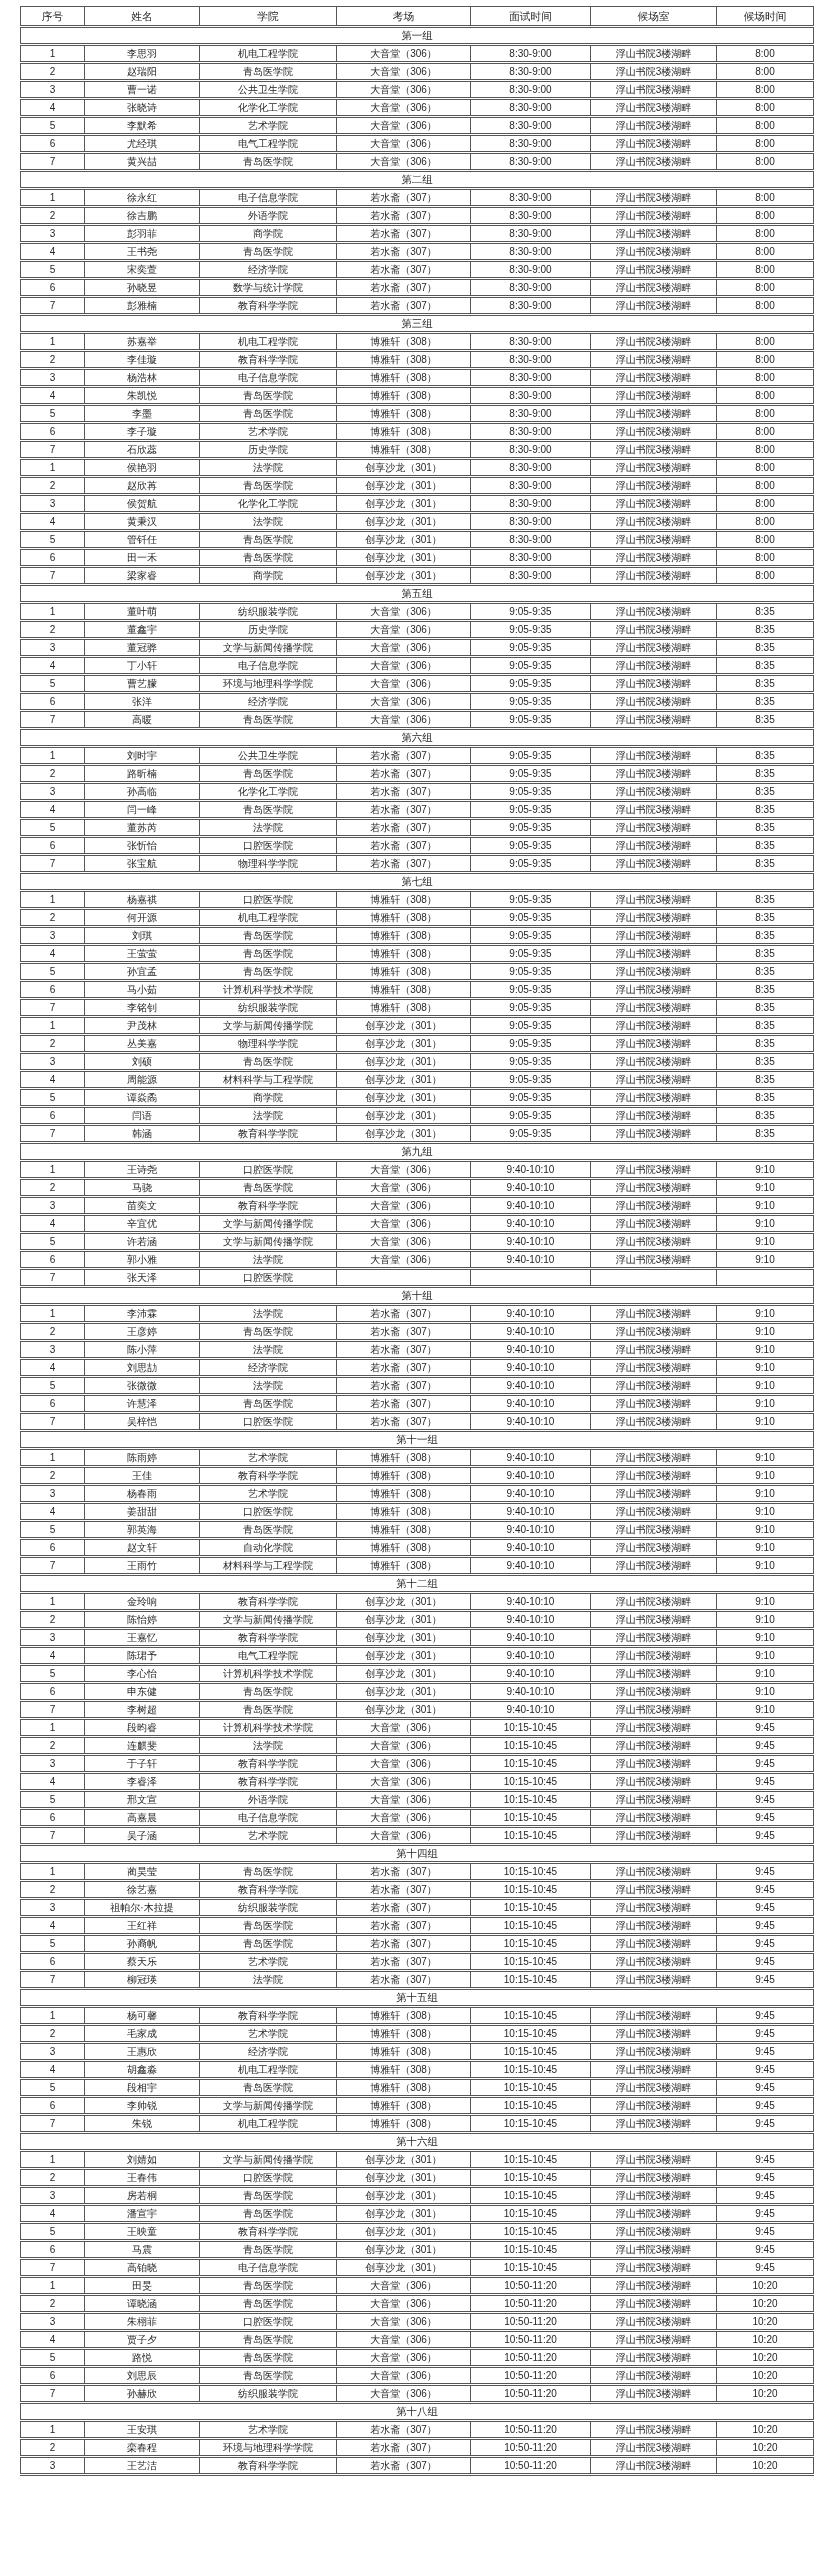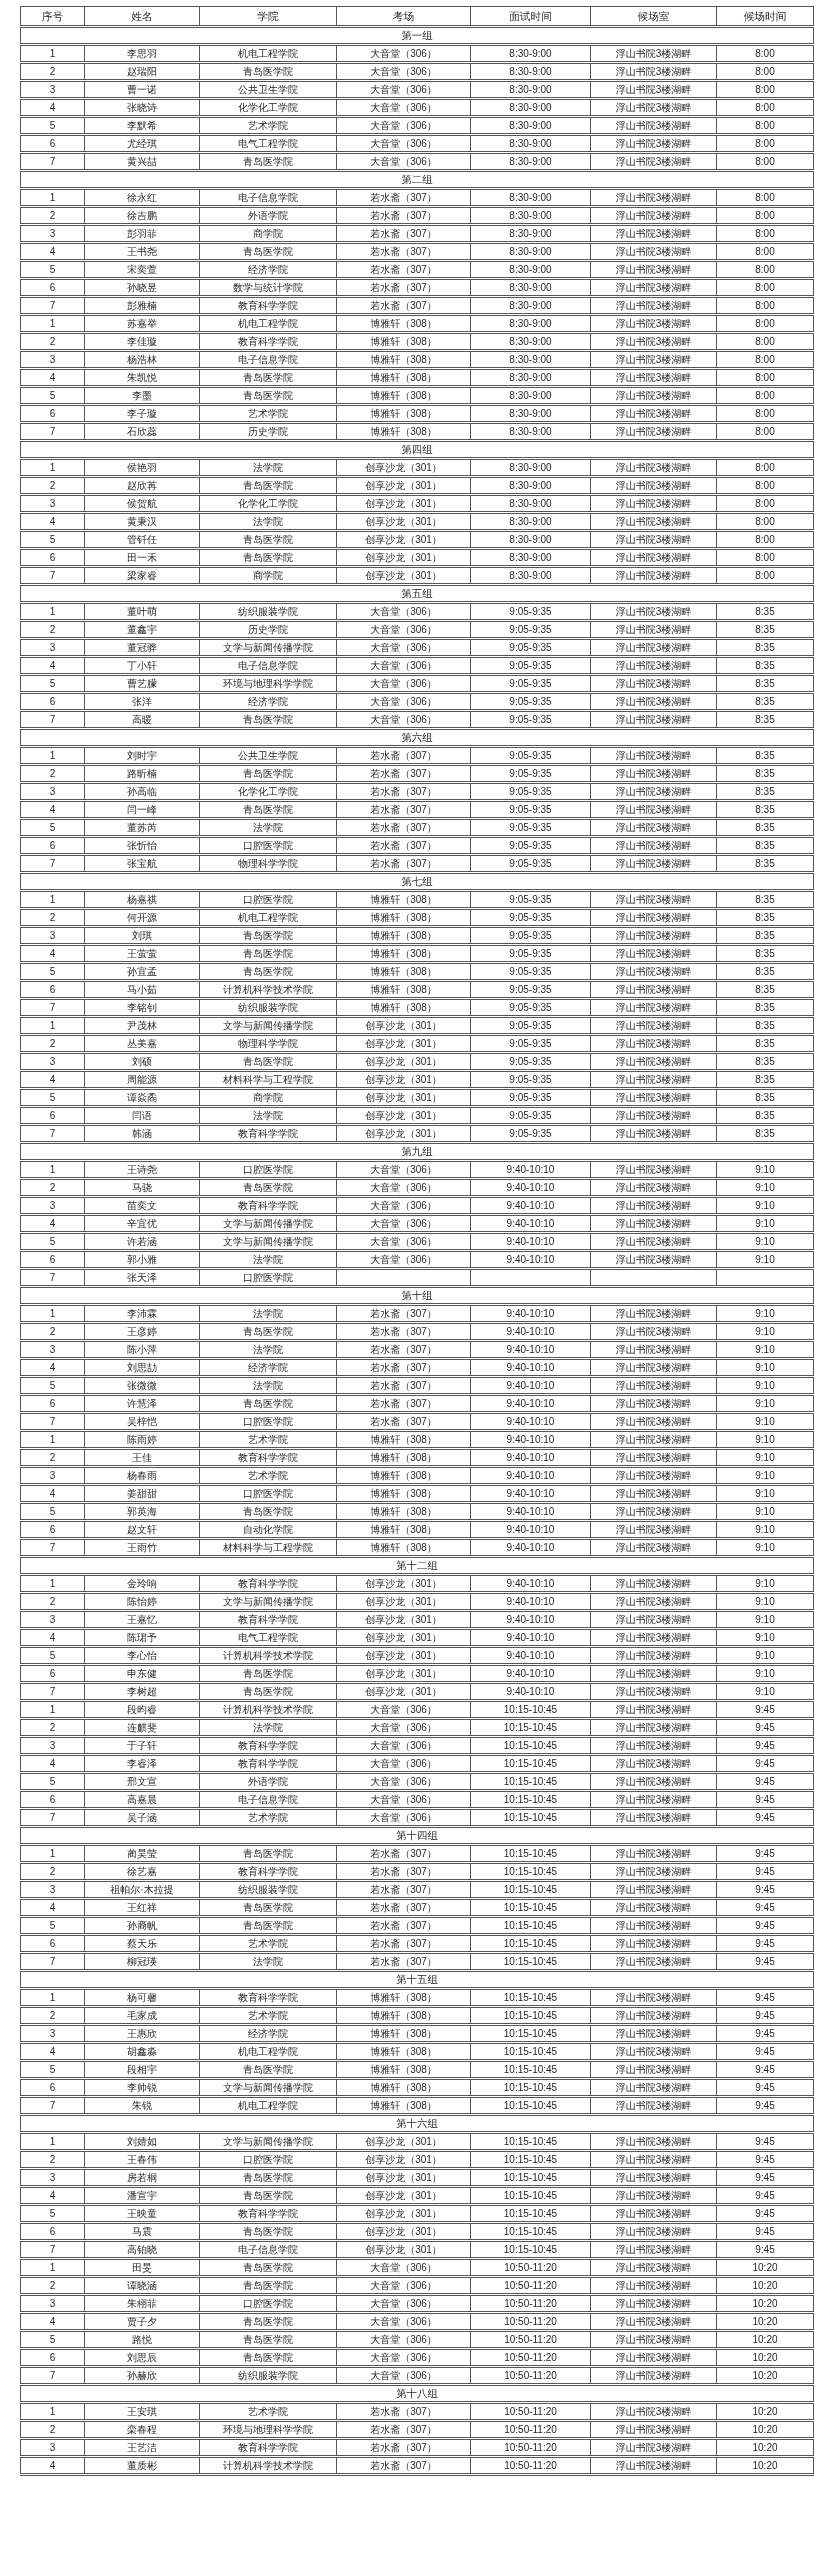--- a/index.html
+++ b/index.html
@@ -206,20 +206,23 @@
         </tr>
         <tr>
           <td>7</td>
           <td>彭雅楠</td>
           <td>教育科学学院</td>
           <td>若水斋（307）</td>
           <td>8:30-9:00</td>
           <td>浮山书院3楼湖畔</td>
           <td>8:00</td>
         </tr>
+        <tr class="group-row">
+          <td colspan="7">第三组</td>
+        </tr>
         <tr>
           <td>1</td>
           <td>苏嘉举</td>
           <td>机电工程学院</td>
           <td>博雅轩（308）</td>
           <td>8:30-9:00</td>
           <td>浮山书院3楼湖畔</td>
           <td>8:00</td>
         </tr>
         <tr>
@@ -268,23 +271,20 @@
           <td>8:00</td>
         </tr>
         <tr>
           <td>7</td>
           <td>石欣蕊</td>
           <td>历史学院</td>
           <td>博雅轩（308）</td>
           <td>8:30-9:00</td>
           <td>浮山书院3楼湖畔</td>
           <td>8:00</td>
-        </tr>
-        <tr class="group-row">
-          <td colspan="7">第四组</td>
         </tr>
         <tr>
           <td>1</td>
           <td>侯艳羽</td>
           <td>法学院</td>
           <td>创享沙龙（301）</td>
           <td>8:30-9:00</td>
           <td>浮山书院3楼湖畔</td>
           <td>8:00</td>
         </tr>
@@ -728,20 +728,23 @@
         </tr>
         <tr>
           <td>7</td>
           <td>吴梓恺</td>
           <td>口腔医学院</td>
           <td>若水斋（307）</td>
           <td>9:40-10:10</td>
           <td>浮山书院3楼湖畔</td>
           <td>9:10</td>
         </tr>
+        <tr class="group-row">
+          <td colspan="7">第十一组</td>
+        </tr>
         <tr>
           <td>1</td>
           <td>陈雨婷</td>
           <td>艺术学院</td>
           <td>博雅轩（308）</td>
           <td>9:40-10:10</td>
           <td>浮山书院3楼湖畔</td>
           <td>9:10</td>
         </tr>
         <tr>

